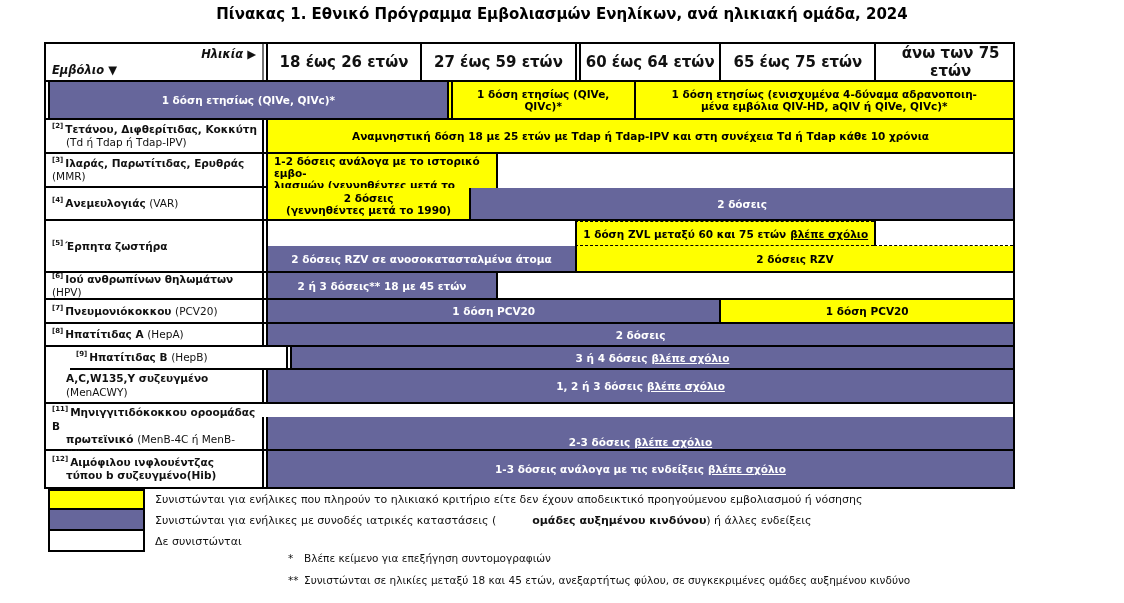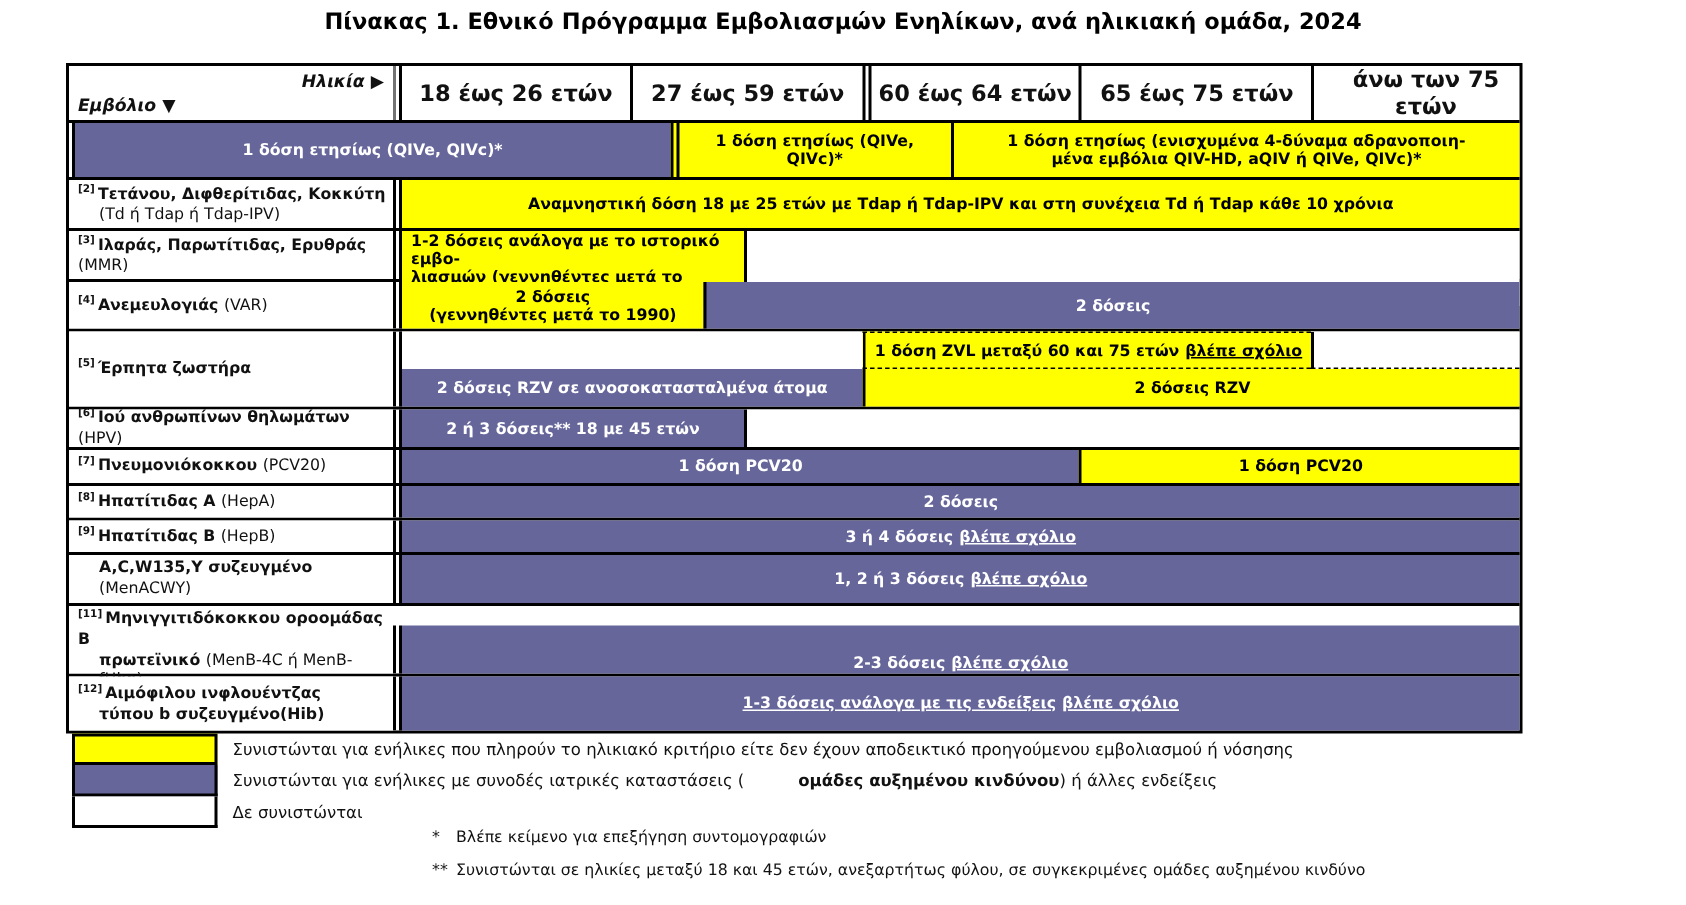--- a/index.html
+++ b/index.html
@@ -200,21 +200,21 @@
             <span class="ln"><sup>[8]</sup><b>Ηπατίτιδας A </b><span class="rg">(HepA)</span></span>
           </div>
           <div class="tcells">
             <div class="cellrow">
               <div class="tcell c-purple" style="width: 100%;">
                 <span>2 δόσεις</span>
               </div>
             </div>
           </div>
         </div>
-        <div class="trow" style="height: 23px;">
+        <div class="trow" style="height: 23px; margin-left: 24px;">
           <div class="tlabel">
             <span class="ln"><sup>[9]</sup><b>Ηπατίτιδας B </b><span class="rg">(HepB)</span></span>
           </div>
           <div class="tcells">
             <div class="cellrow">
               <div class="tcell c-purple" style="width: 100%;">
                 <span>3 ή 4 δόσεις</span>
                 <span class="see">βλέπε σχόλιο</span>
               </div>
             </div>
@@ -247,21 +247,21 @@
             </div>
           </div>
         </div>
         <div class="trow" style="height: 36px;">
           <div class="tlabel">
             <span class="ln"><sup>[12]</sup><b>Αιμόφιλου ινφλουέντζας</b></span>
             <span class="ln ind"><b>τύπου b συζευγμένο(Hib)</b></span>
           </div>
           <div class="tcells">
             <div class="cellrow">
-              <div class="tcell c-purple" style="width: 100%; text-decoration: underline;">
+              <div class="tcell c-purple" style="width: 100%;">
                 <span>1-3 δόσεις ανάλογα με τις ενδείξεις</span>
                 <span class="see">βλέπε σχόλιο</span>
               </div>
             </div>
           </div>
         </div>
       </div>
   </div>
 
   <div class="legend" id="legend">

